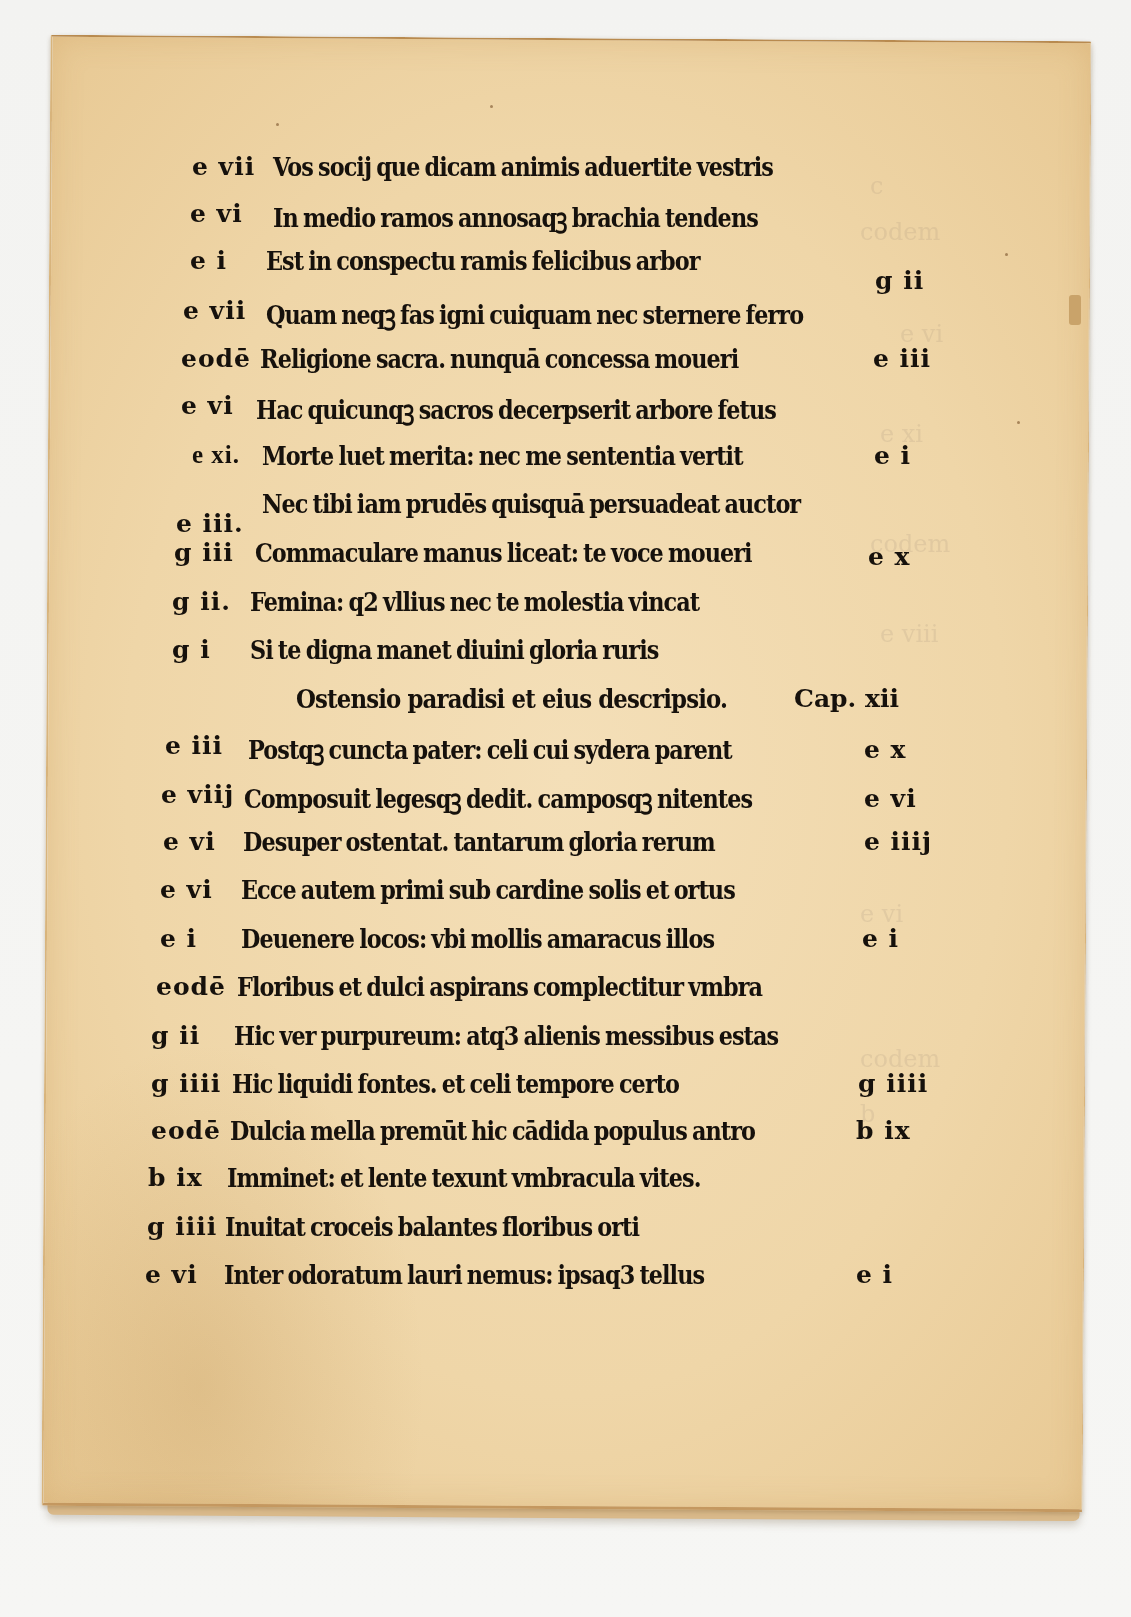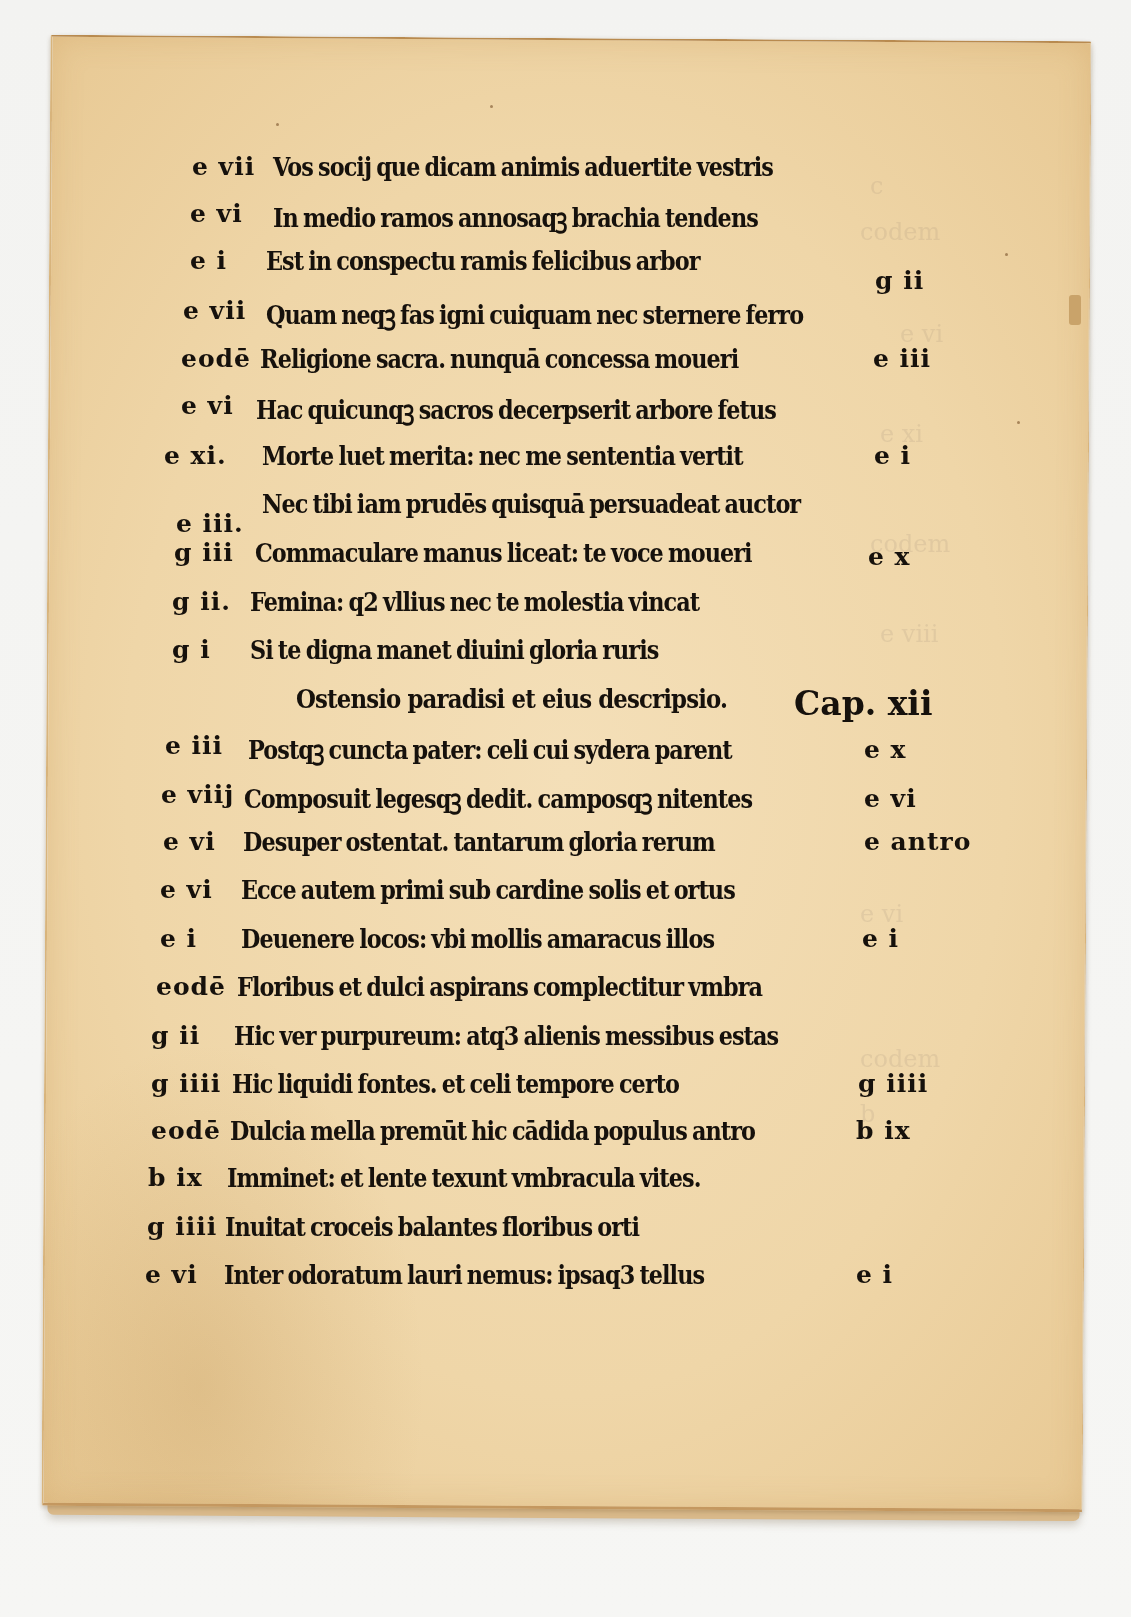--- a/index.html
+++ b/index.html
@@ -106,21 +106,21 @@
     letter-spacing: -1px;
     color: #16110c;
     transform: scaleX(0.88);
     transform-origin: left center;
     white-space: nowrap;
   }
   .chapter {
     position: absolute;
     font-family: "DejaVu Serif", serif;
     font-weight: bold;
-    font-size: 33px;
+    font-size: 25px;
     color: #16110c;
     white-space: nowrap;
   }
   .speck {
     position: absolute;
     width: 3px;
     height: 3px;
     border-radius: 50%;
     background: rgba(110, 70, 30, 0.55);
   }
@@ -189,21 +189,21 @@
     <span class="sig-right" style="left:873px;">e iii</span>
   </div>
 
   <div class="line" style="top:391px;">
     <span class="sig-left" style="left:181px;">e vi</span>
     <span class="verse" style="left:256px;">Hac quicunqꝫ sacros decerpserit arbore fetus</span>
     <span class="sig-right" style="left:870px;"></span>
   </div>
 
   <div class="line" style="top:441px;">
-    <span class="sig-left" style="left:164px;">e xi.</span>
+    <span class="sig-left" style="left:192px;font-family:Liberation Serif, serif;">e xi.</span>
     <span class="verse" style="left:262px;">Morte luet merita: nec me sententia vertit</span>
     <span class="sig-right" style="left:874px;">e i</span>
   </div>
 
   <div class="line" style="top:489px;">
     <span class="sig-left" style="left:176px;margin-top:20px;">e iii.</span>
     <span class="verse" style="left:262px;">Nec tibi iam prudēs quisquā persuadeat auctor</span>
     <span class="sig-right" style="left:870px;"></span>
   </div>
 
@@ -238,21 +238,21 @@
 
   <div class="line" style="top:780px;">
     <span class="sig-left" style="left:161px;text-align:center;">e viij</span>
     <span class="verse" style="left:244px;">Composuit legesqꝫ dedit. camposqꝫ nitentes</span>
     <span class="sig-right" style="left:864px; top:4px;">e vi</span>
   </div>
 
   <div class="line" style="top:827px;">
     <span class="sig-left" style="left:163px;">e vi</span>
     <span class="verse" style="left:243px;">Desuper ostentat. tantarum gloria rerum</span>
-    <span class="sig-right" style="left:864px;">e antro</span>
+    <span class="sig-right" style="left:864px;">e iiij</span>
   </div>
 
   <div class="line" style="top:875px;">
     <span class="sig-left" style="left:160px;">e vi</span>
     <span class="verse" style="left:241px;">Ecce autem primi sub cardine solis et ortus</span>
     <span class="sig-right" style="left:864px;"></span>
   </div>
 
   <div class="line" style="top:924px;">
     <span class="sig-left" style="left:160px;">e i</span>

